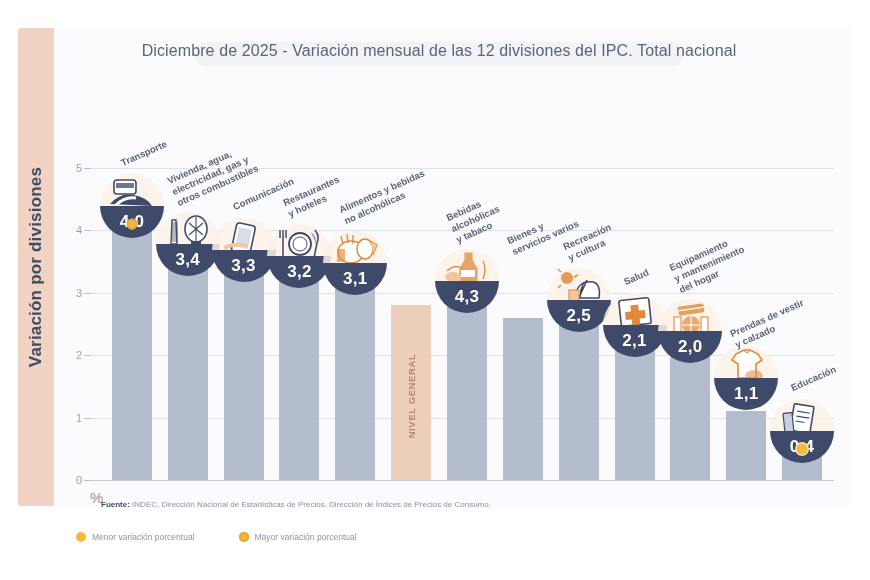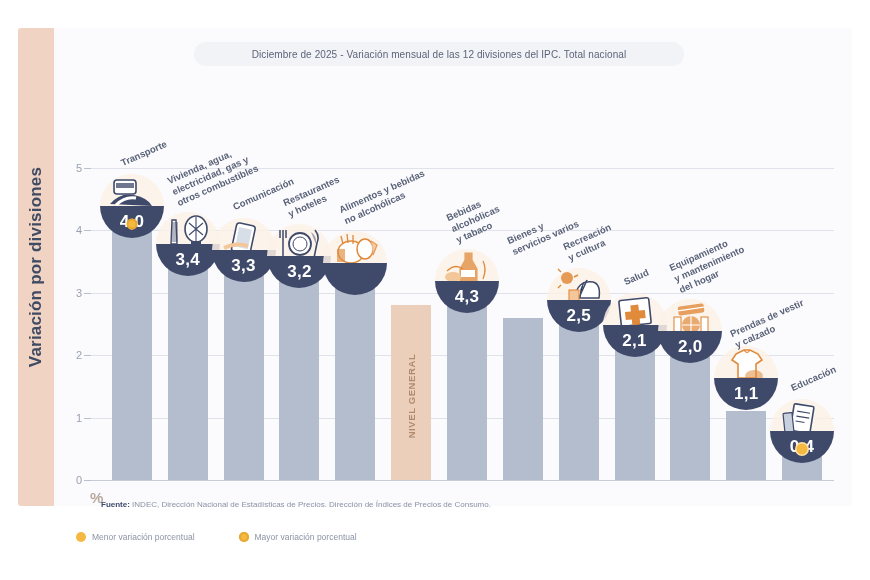--- a/index.html
+++ b/index.html
@@ -50,23 +50,23 @@
     border-radius: 0 4px 4px 0;
   }
 
   
   .title-pill {
     position: absolute;
     left: 140px; top: 14px;
     width: 490px; height: 24px;
     background: #f2f3f7;
     border-radius: 12px;
-    display: flex; align-items: center; justify-content: center;
+    display: flex; justify-content: center;
     color: #5c6478;
-    font-size: 10px;
+    font-size: 16px;
     letter-spacing: .1px;
     white-space: nowrap;
   }
 
   
   .plot {
     position: absolute;
     left: 22px; top: 140px;
     width: 758px; height: 312px;
   }
@@ -331,20 +331,21 @@
        <div class="bowl-top-bg"></div>
      </div>
      <svg class="bowl-art" viewBox="0 0 64 38">
             <ellipse cx="28" cy="21" rx="13" ry="11" fill="#ffffff" stroke="#e08a3c" stroke-width="1.5"></ellipse>
               <ellipse cx="42" cy="18" rx="8" ry="10" fill="#ffffff" stroke="#e08a3c" stroke-width="1.5"></ellipse>
               <path d="M18 5l2 8M24 3l1 9M30 4l0 9" stroke="#e08a3c" stroke-width="1.3"></path>
               <rect x="14" y="18" width="8" height="13" fill="#e08a3c" opacity=".65"></rect>
               <path d="M48 10 l6 4 -4 10" stroke="#e08a3c" stroke-width="1.4" fill="#f3c79a" opacity=".8"></path>
           </svg>
      <div class="bowl-bottom"></div>
+     <div class="bowl-value">3,1</div>
         </div>
         <div class="cat-label" style="left: 271.308px; top: 34.56px;">
           <div>Alimentos y bebidas</div>
           <div>no alcohólicas</div>
         </div>
         <div class="bar general" style="left: 315.154px; width: 40px; height: 174.72px;">
           <div class="bar-general-label">NIVEL GENERAL</div>
         </div>
         <div class="bar" style="left: 371px; width: 40px; height: 174.72px;"></div>
         <div class="bowl" style="left: 391px; top: 81.28px;">

